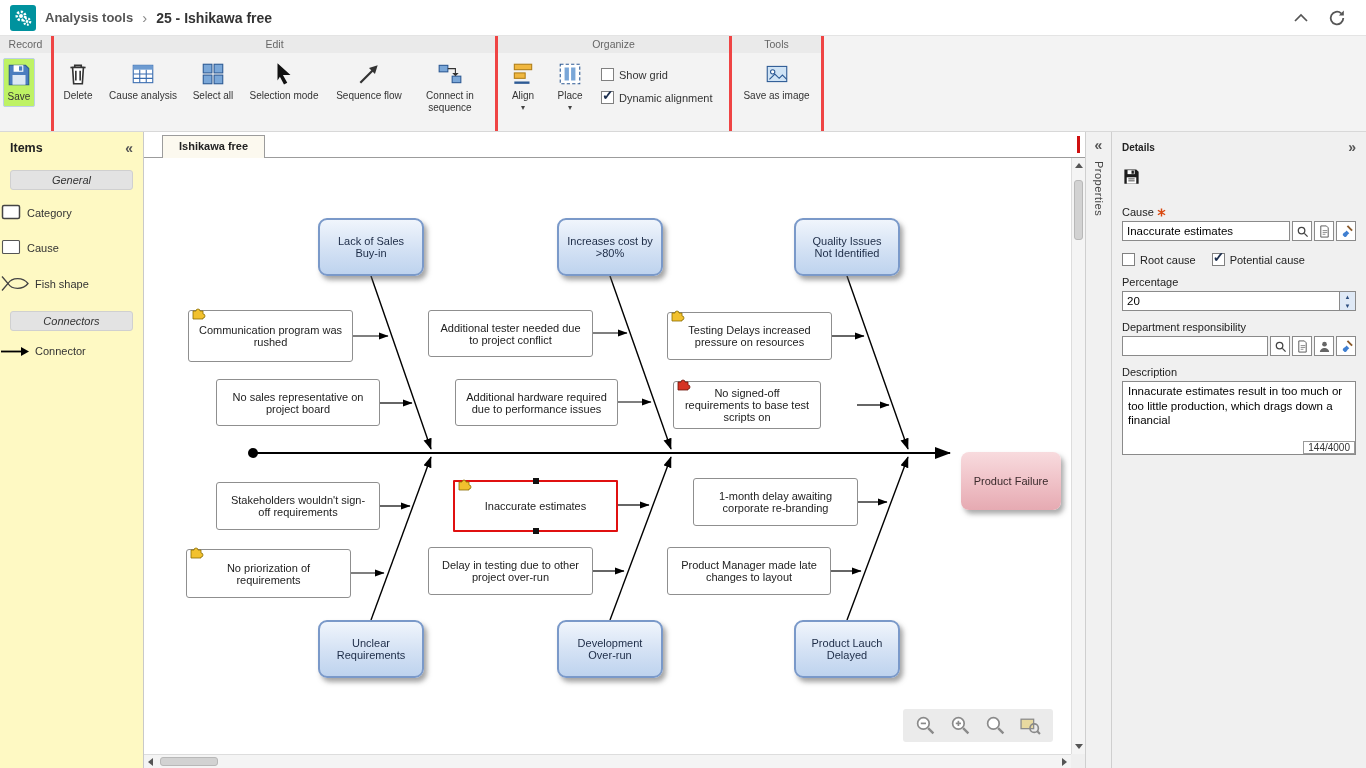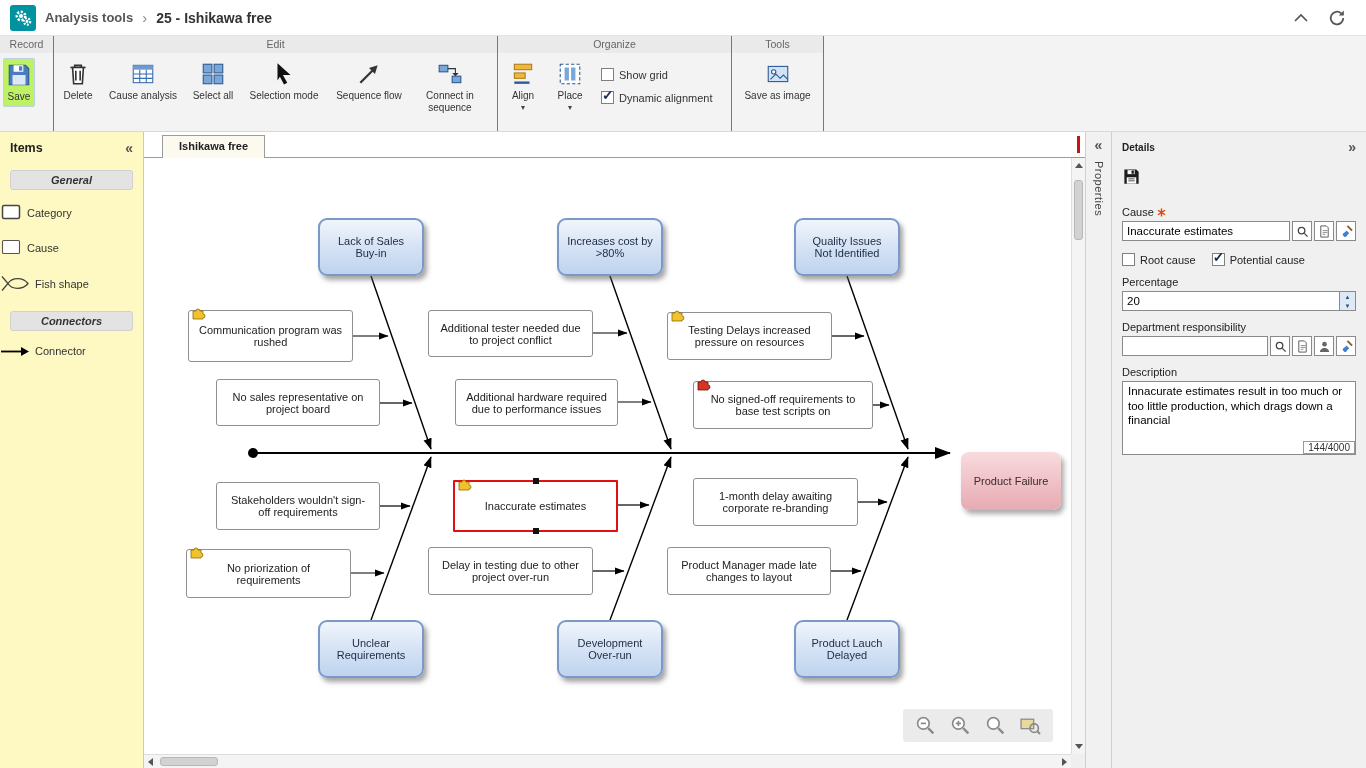--- a/index.html
+++ b/index.html
@@ -13,21 +13,21 @@
   .logo { width:26px; height:26px; background:#00929e; border-radius:3px; display:flex;
     align-items:center; justify-content:center; flex:none; }
   .app-name { font-size:13px; font-weight:bold; color:#555; }
   .crumb-sep { font-size:15px; color:#888; }
   .page-title { font-size:14px; font-weight:bold; color:#333; }
   .header-right { margin-left:auto; display:flex; align-items:center; gap:20px; padding-right:10px; }
 
   
   .ribbon { position:absolute; top:36px; left:0; width:100%; height:96px; background:#f3f3f3;
     border-bottom:1px solid #d8d8d8; display:flex; }
-  .rgroup { height:100%; display:flex; flex-direction:column; border-right:1px solid #ef4444; flex:none; }
+  .rgroup { height:100%; display:flex; flex-direction:column; border-right:3px solid #ef4444; flex:none; }
   .rgroup-label { height:17px; background:#eaeaea; font-size:10.5px; color:#666; text-align:center; line-height:17px; }
   .rgroup-body { flex:1; display:flex; align-items:flex-start; padding:5px 3px; gap:3px; }
   .rbtn { display:flex; flex-direction:column; align-items:center; font-size:10px; color:#333;
     text-align:center; padding:3px 2px; line-height:1.15; cursor:default; }
   .rbtn svg { width:26px; height:26px; margin-bottom:3px; flex:none; }
   .rbtn.hl { border:1px solid #bcd0e6; background:#bef264; border-radius:2px; }
   .rbtn .dd { font-size:8px; color:#444; margin-top:1px; }
   .checkcol { display:flex; flex-direction:column; gap:10px; margin:10px 6px; font-size:11px; color:#333; }
   .checkrow { display:flex; align-items:center; gap:5px; }
   .cb { width:13px; height:13px; border:1px solid #808080; background:#fff; position:relative; flex:none; }
@@ -37,21 +37,21 @@
 
   
   .main { position:absolute; top:132px; left:0; width:100%; height:636px; display:flex; }
 
   
   .sidebar { width:144px; background:#fef9c3; border-right:1px solid #c9c9c9; flex:none; }
   .sb-header { display:flex; justify-content:space-between; align-items:center; padding:8px 10px 12px; }
   .sb-title { font-size:12.5px; font-weight:bold; color:#222; }
   .chev { font-size:14px; font-weight:bold; color:#555; cursor:default; }
   .sb-section { background:#e3e3e3; border:1px solid #d0d0d0; border-radius:3px; margin:2px 10px 14px;
-    text-align:center; font-size:11px; font-style:italic; font-weight:bold; color:#333; padding:3px 0; }
+    text-align:center; font-size:11px; font-style:italic; font-weight:normal; color:#333; padding:3px 0; }
   .sb-item { display:flex; align-items:center; gap:5px; margin-bottom:18px;
     font-size:11px; color:#333; }
 
   
   .canvas { flex:1; position:relative; background:#fff; min-width:0; }
   .tabrow { position:absolute; top:0; left:0; right:0; height:26px; background:#fff; border-bottom:1px solid #9c9c9c; }
   .tab { position:absolute; left:18px; top:3px; height:23px; line-height:21px; padding:0 16px;
     background:#fcf9ef; border:1px solid #9c9c9c; border-bottom:none; font-size:11px; font-weight:bold; color:#222; }
   .tab-marker { position:absolute; right:5px; top:4px; width:3px; height:17px; background:#cf1010; }
   .viewport { position:absolute; top:26px; left:0; right:14px; bottom:14px; background:#fff; overflow:hidden; }
@@ -380,21 +380,21 @@
           </div>
         <div class="cause" style="left:311px;top:221px;width:163px;height:47px">
           <span>Additional hardware required due to performance issues</span>
           </div>
         <div class="cause" style="left:523px;top:154px;width:165px;height:48px">
           <svg class="pz" viewBox="0 0 14 14">
             <path d="M1,5 h3 a2,2 0 1,1 4,0 h3 v3 a2,2 0 1,1 0,4 v1 h-10 z" fill="#f2c12e" stroke="#8a6d00" stroke-width="0.8"></path>
             </svg>
           <span>Testing Delays increased pressure on resources</span>
           </div>
-        <div class="cause" style="left:549px;top:223px;width:180px;height:48px">
+        <div class="cause" style="left:529px;top:223px;width:148px;height:48px">
           <svg class="pz" viewBox="0 0 14 14">
             <path d="M1,5 h3 a2,2 0 1,1 4,0 h3 v3 a2,2 0 1,1 0,4 v1 h-10 z" fill="#d63425" stroke="#6d1208" stroke-width="0.8"></path>
             </svg>
           <span>No signed-off requirements to base test scripts on</span>
           </div>
         <div class="cause" style="left:72px;top:324px;width:164px;height:48px">
           <span>Stakeholders wouldn't sign-off requirements</span>
           </div>
         <div class="cause" style="left:42px;top:391px;width:165px;height:49px">
           <svg class="pz" viewBox="0 0 14 14">

